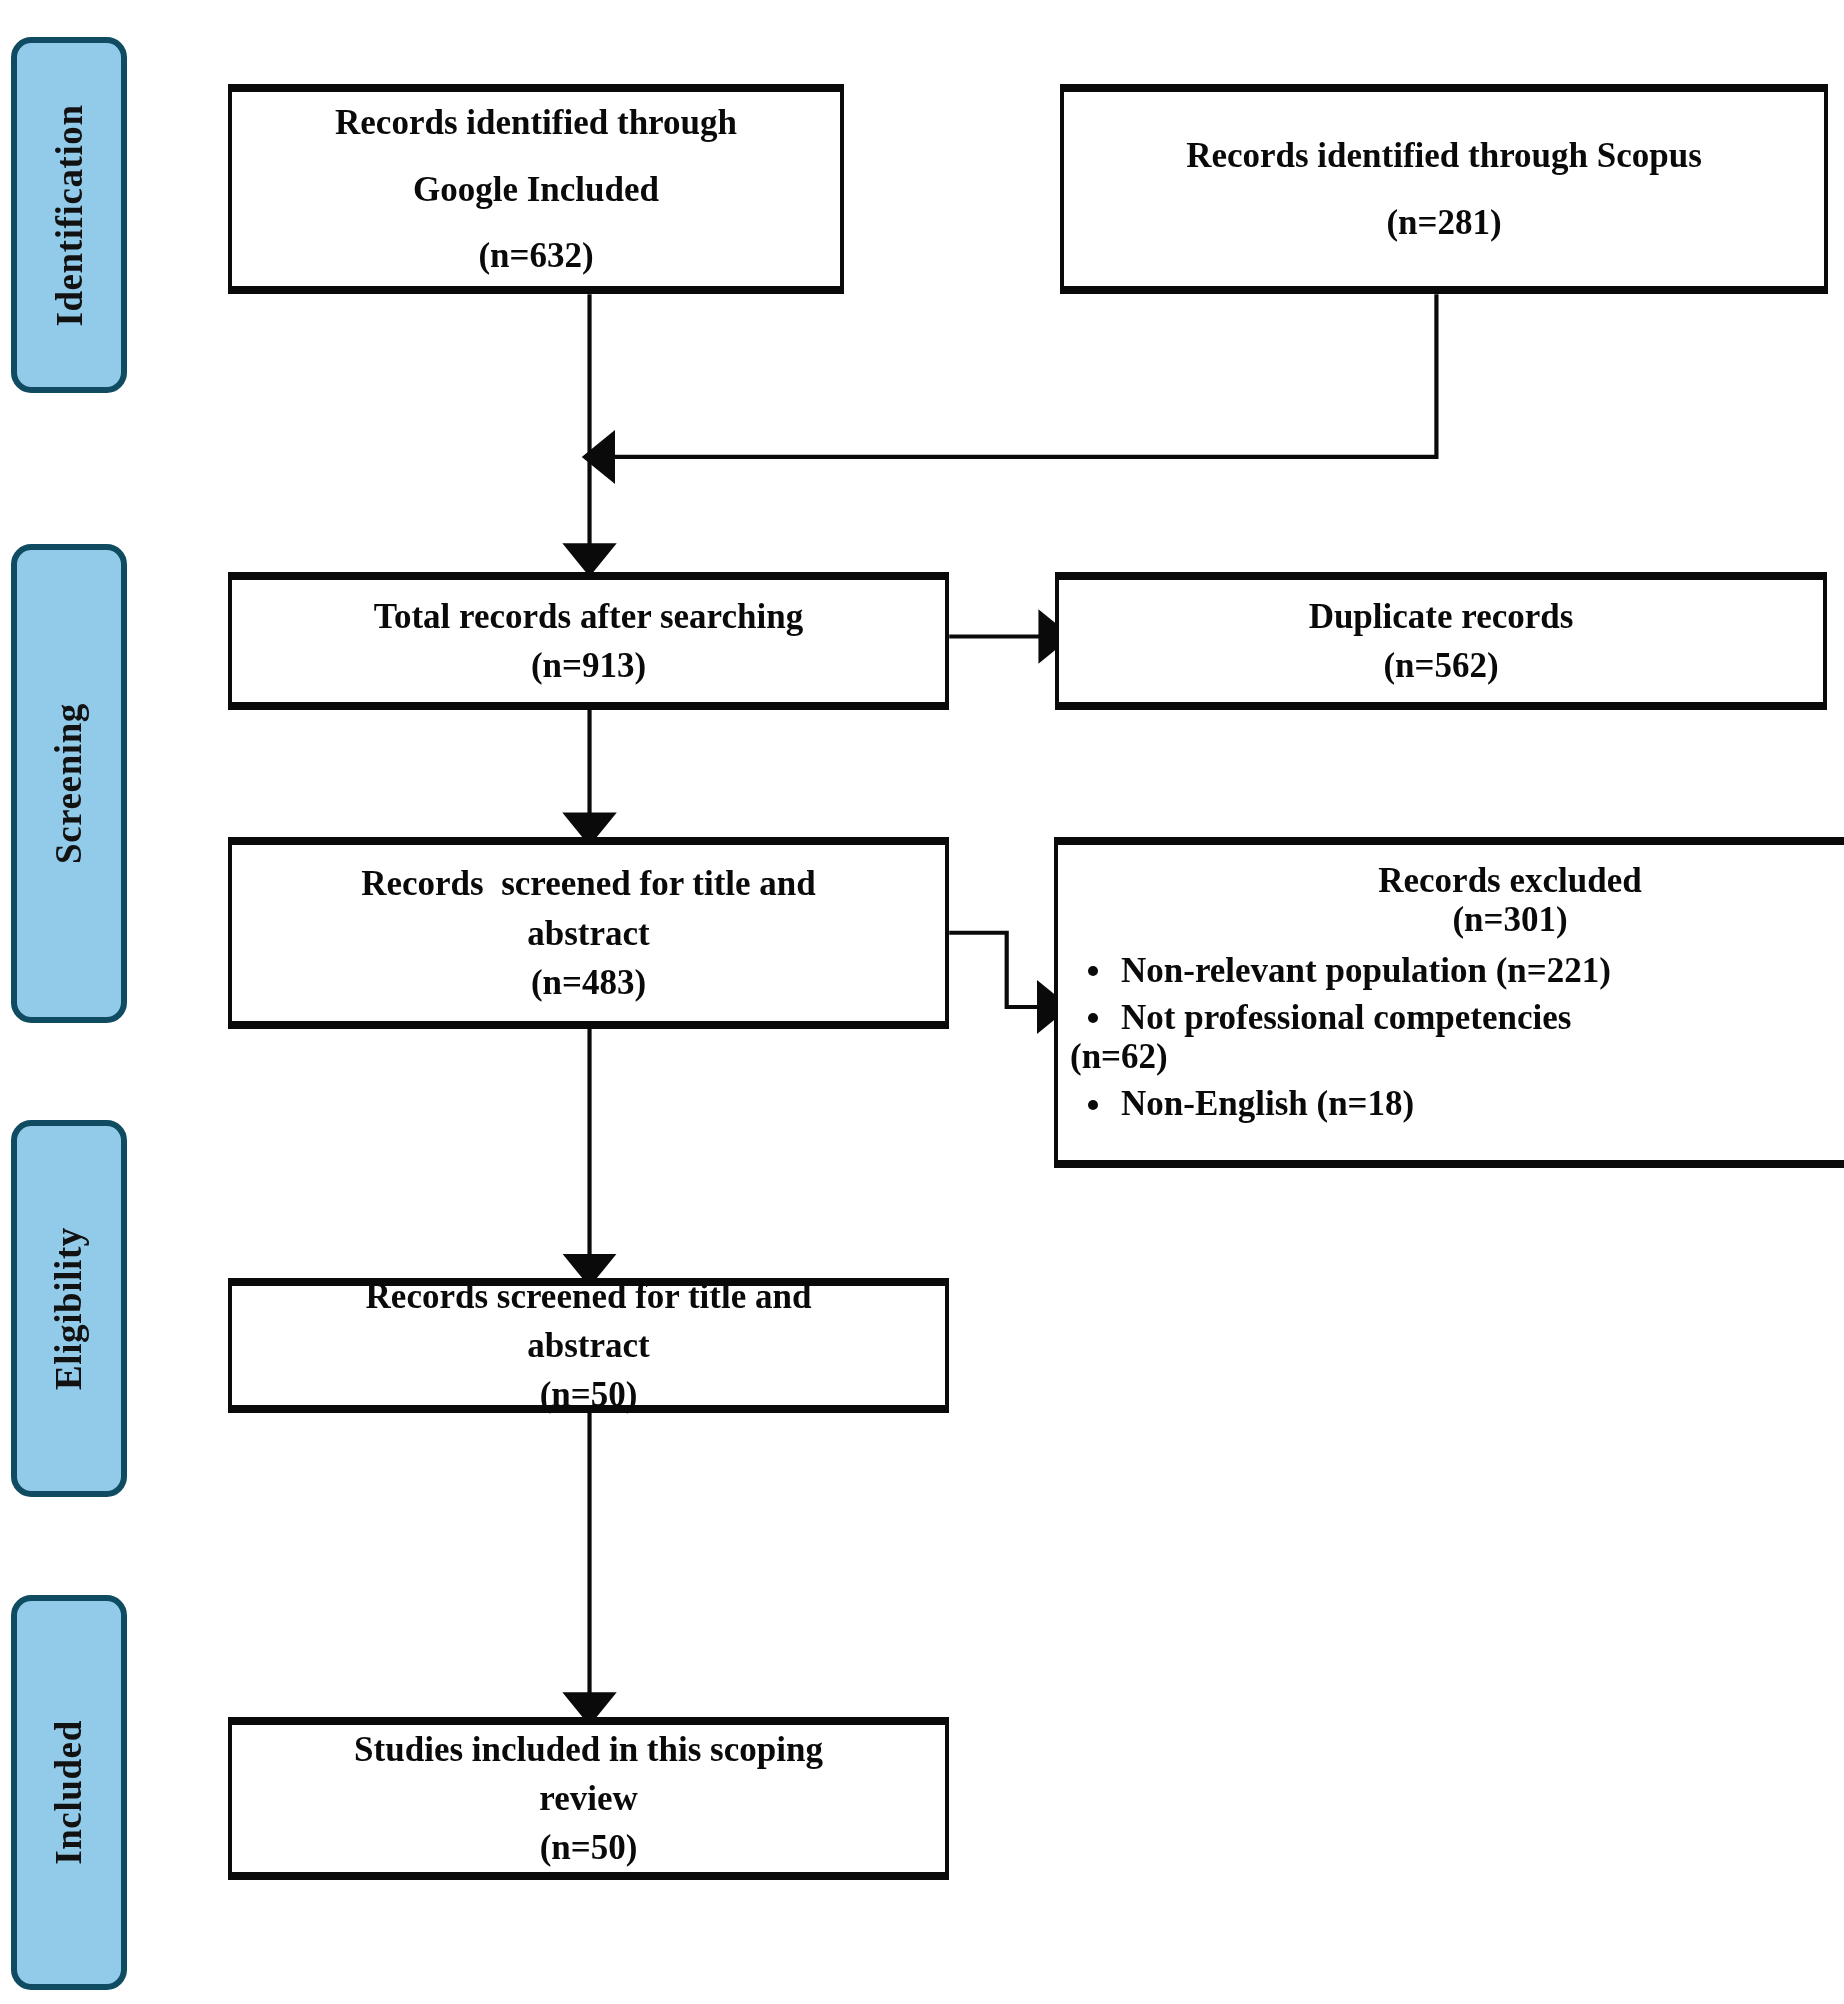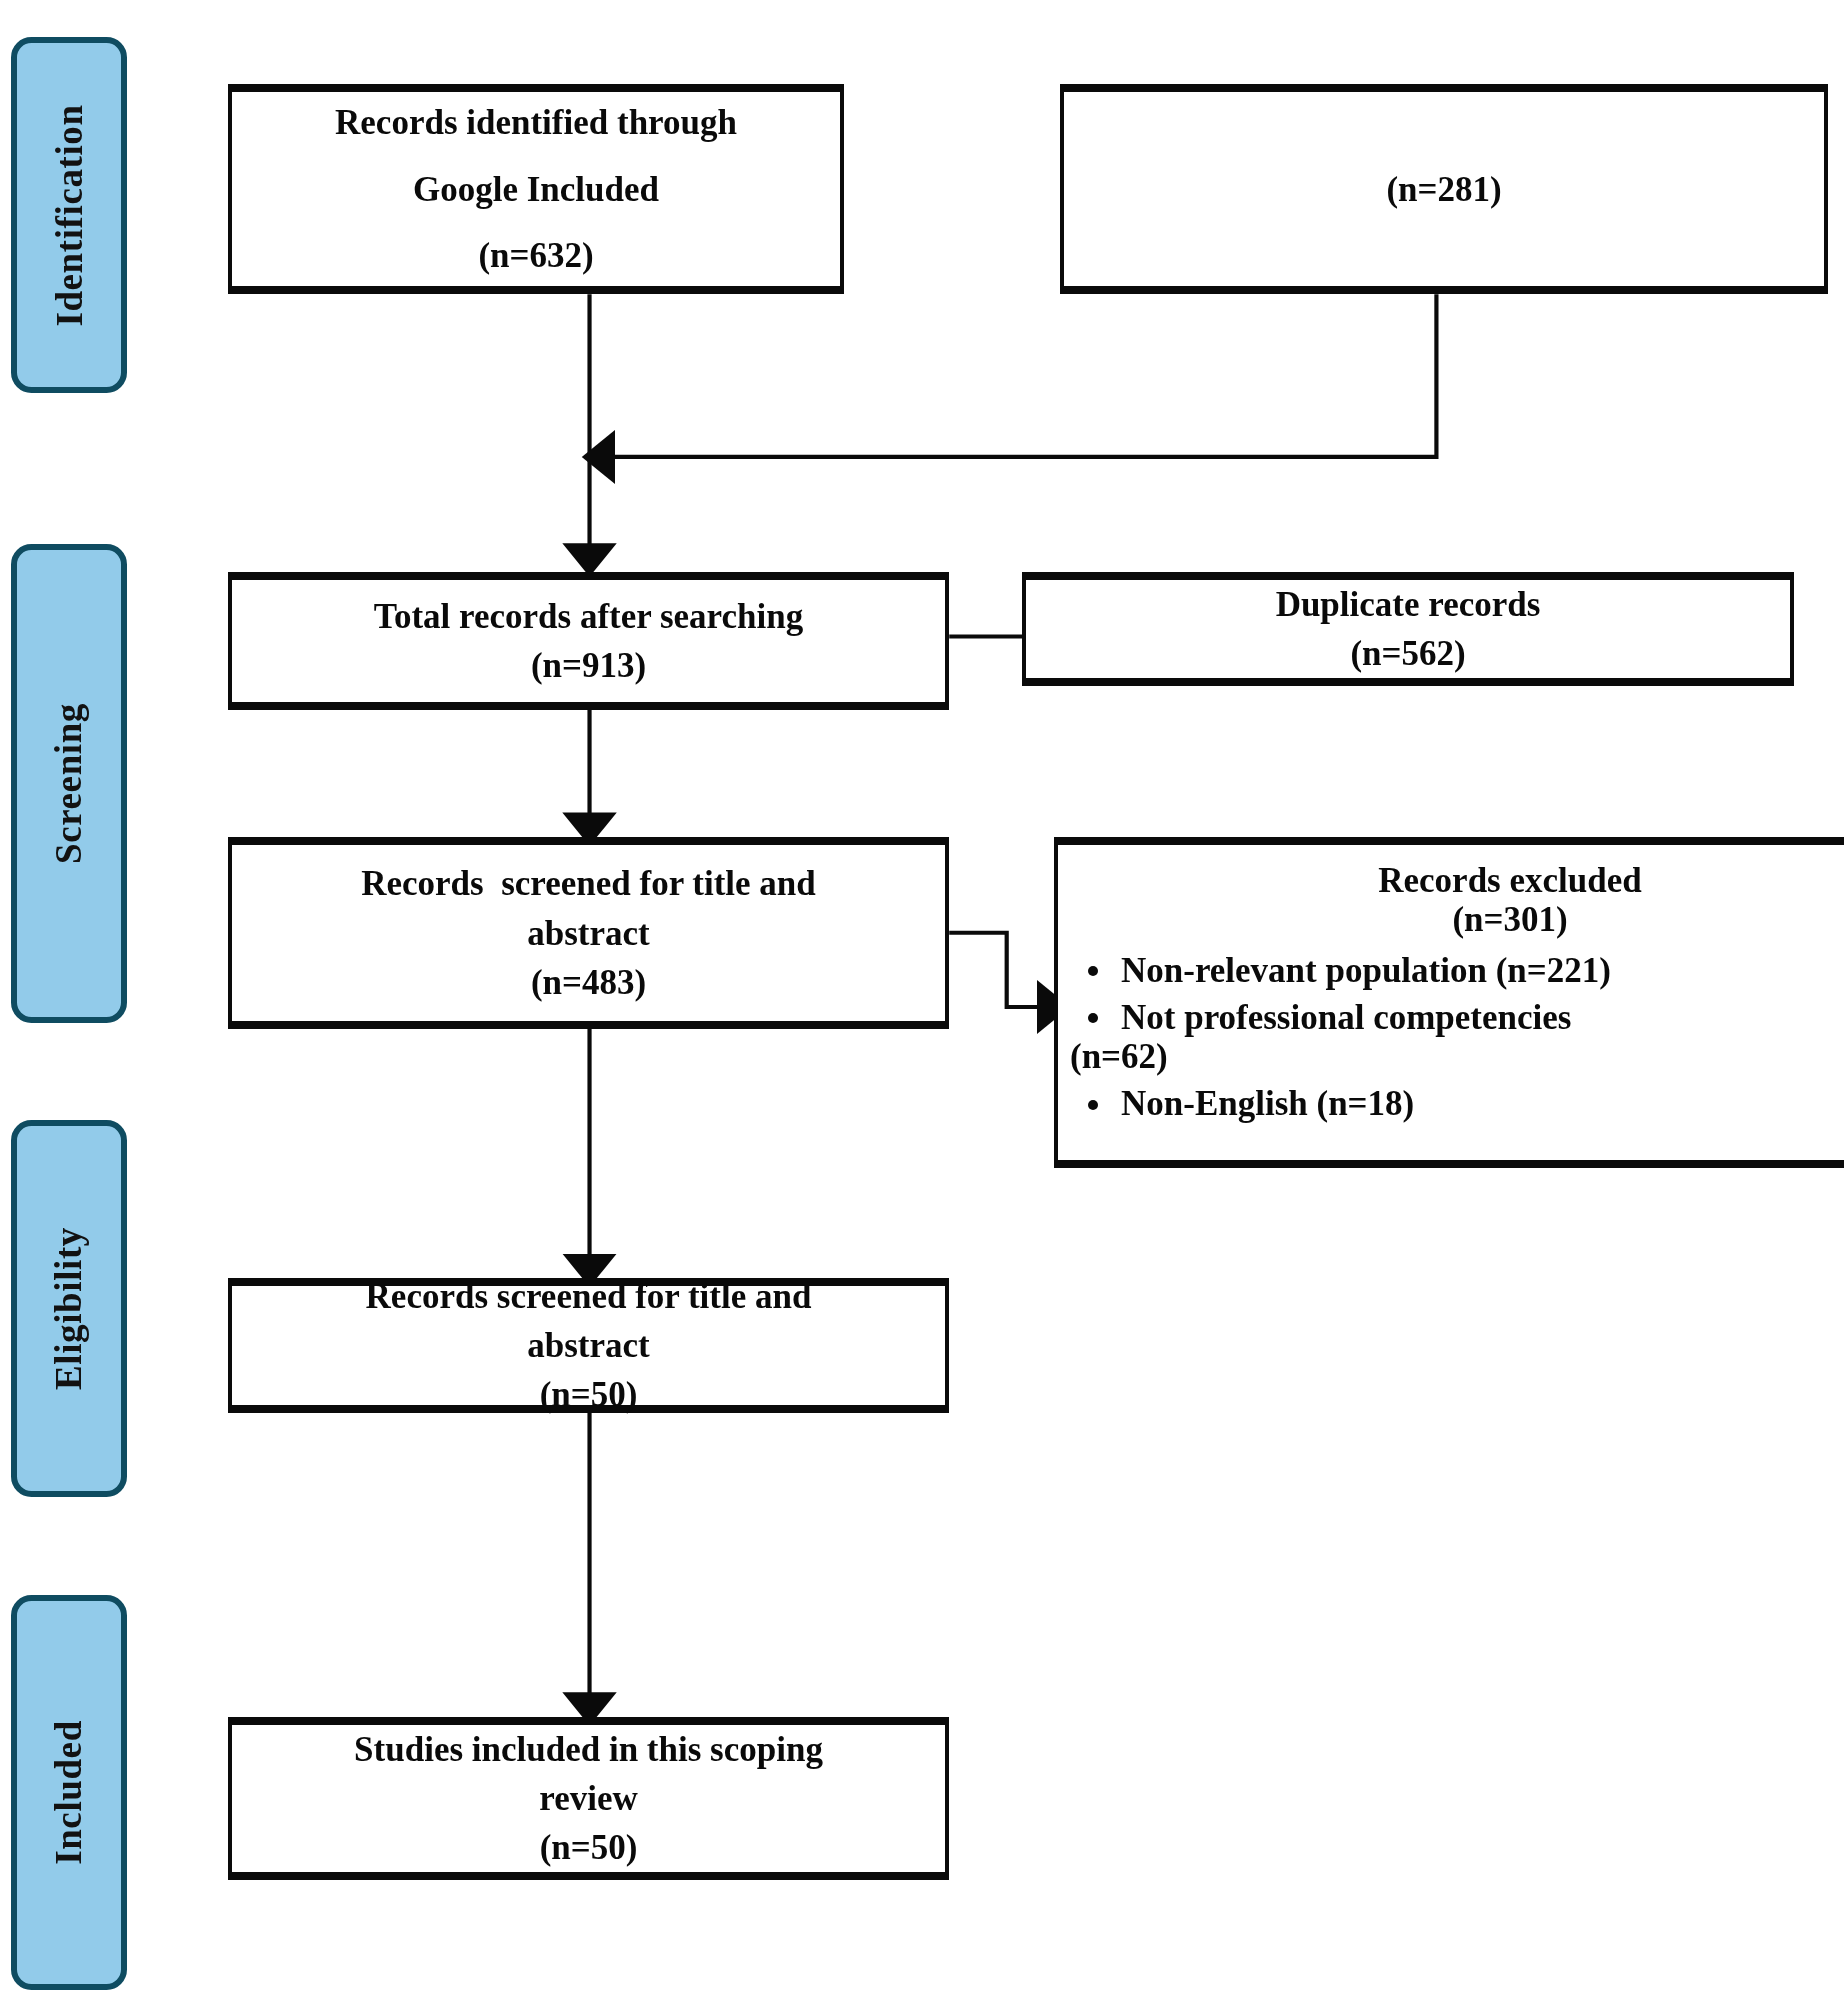--- a/index.html
+++ b/index.html
@@ -167,29 +167,30 @@
     <line x1="985" y1="2360" x2="985" y2="2855" stroke="#0a0a0a" stroke-width="7" marker-end="url(#arrow-down)"></line>
   </svg>
 
   <div class="flow-box wide-lines" style="left:228px; top:84px; width:616px; height:210px;">
     <span class="line">Records identified through</span>
     <span class="line">Google Included</span>
     <span class="line">(n=632)</span>
   </div>
 
   <div class="flow-box wide-lines" style="left:1060px; top:84px; width:768px; height:210px;">
+    <span class="line">Records identified through Scopus</span>
     <span class="line">(n=281)</span>
   </div>
 
   <div class="flow-box tight-lines" style="left:228px; top:572px; width:721px; height:138px;">
     <span class="line">Total records after searching</span>
     <span class="line">(n=913)</span>
   </div>
 
-  <div class="flow-box tight-lines" style="left:1022px; top:572px; width:772px; height:114px;">
+  <div class="flow-box tight-lines" style="left:1055px; top:572px; width:772px; height:138px;">
     <span class="line">Duplicate records</span>
     <span class="line">(n=562)</span>
   </div>
 
   <div class="flow-box tight-lines" style="left:228px; top:837px; width:721px; height:192px;">
     <span class="line">Records  screened for title and</span>
     <span class="line">abstract</span>
     <span class="line">(n=483)</span>
   </div>
 

